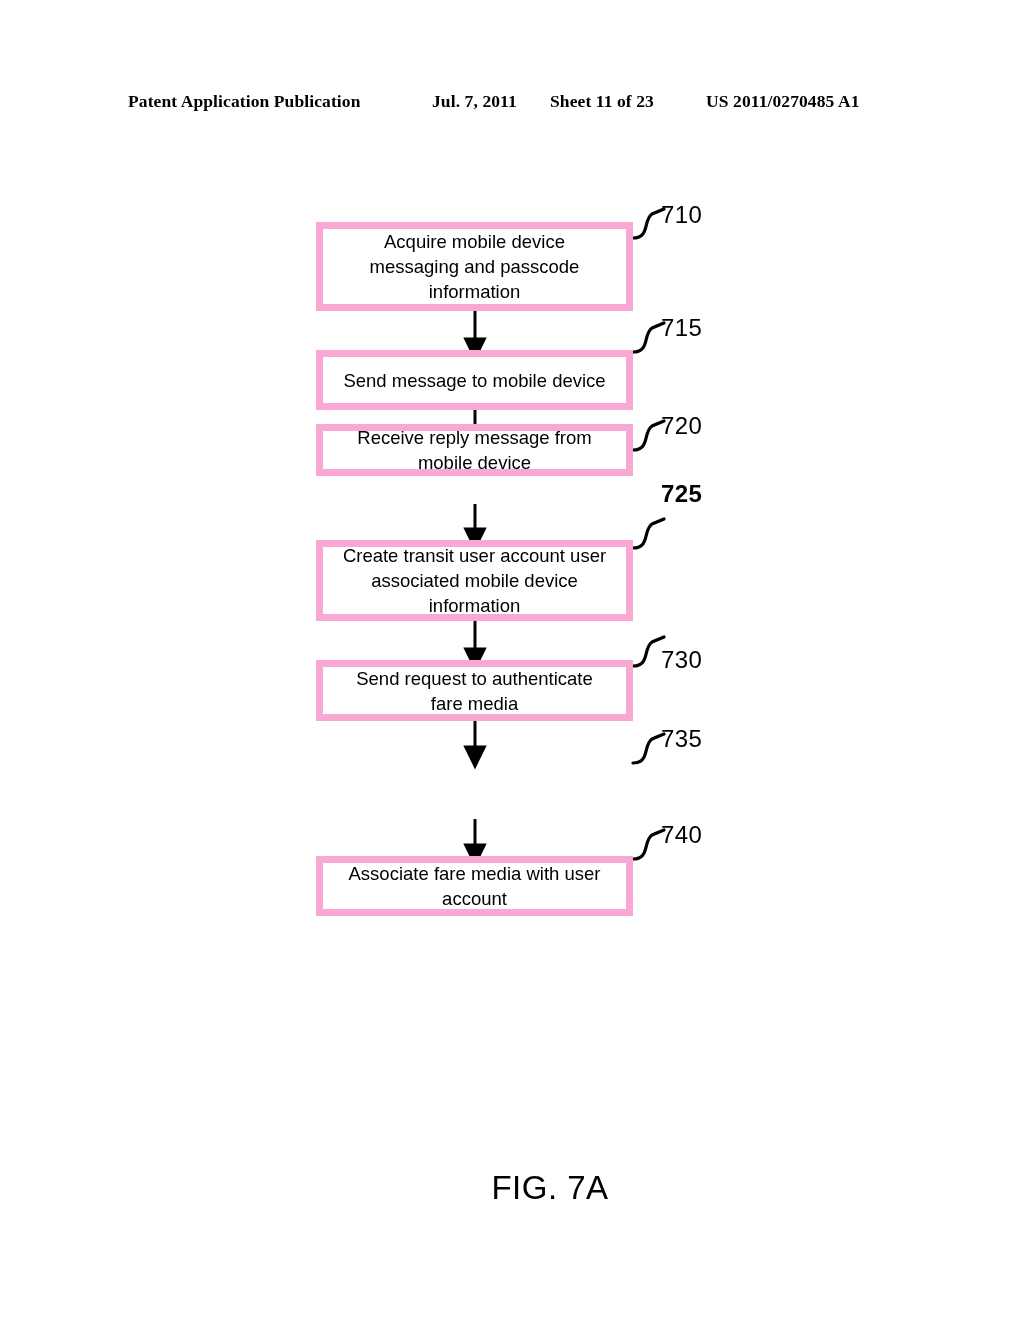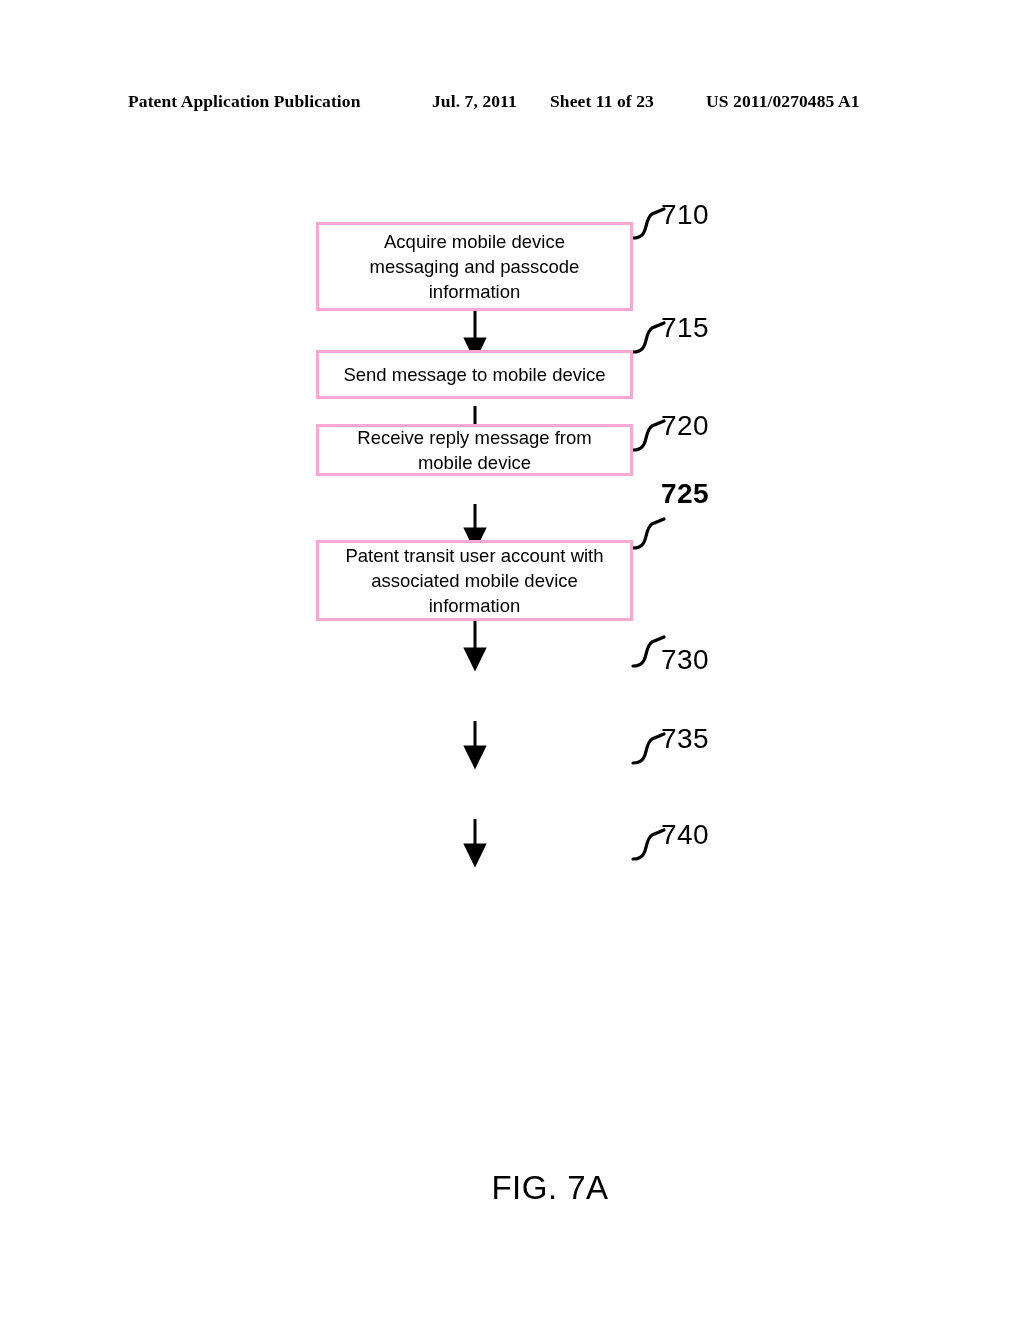--- a/index.html
+++ b/index.html
@@ -57,51 +57,51 @@
     height: 1320px;
     display: block;
   }
 
   
   .node {
     position: absolute;
     left: 316px;
     width: 317px;
     box-sizing: border-box;
-    border: 3px solid #f9a8d4;
+    border: 7px solid #f9a8d4;
     background: #ffffff;
     display: flex;
     align-items: center;
     justify-content: center;
     text-align: center;
     font-family: "Liberation Sans", sans-serif;
     font-size: 18.5px;
     line-height: 25px;
     color: #000000;
   }
   .node-text {
     display: block;
     padding: 0 8px;
     white-space: pre-line;
   }
 
   .n710 { top: 222px; height: 89px; }
-  .n715 { top: 350px; height: 49px; }
+  .n715 { top: 350px; height: 60px; }
   .n720 { top: 424px; height: 52px; }
   .n725 { top: 540px; height: 81px; }
   .n730 { top: 660px; height: 61px; }
   .n735 { top: 758px; height: 61px; }
   .n740 { top: 856px; height: 60px; }
 
   
   .ref {
     position: absolute;
     left: 661px;
     font-family: "Liberation Sans", sans-serif;
-    font-size: 28px;
+    font-size: 24px;
     line-height: 23px;
     letter-spacing: 0.4px;
     color: #000000;
     white-space: nowrap;
   }
   .r710 { top: 203px; }
   .r715 { top: 316px; }
   .r720 { top: 414px; }
   .r725 { top: 482px; font-weight: bold; }
   .r730 { top: 630px; margin-top: 18px; }
@@ -168,23 +168,31 @@
 information</span>
   </div>
   <div class="node n715">
     <span class="node-text">Send message to mobile device</span>
   </div>
   <div class="node n720">
     <span class="node-text">Receive reply message from
 mobile device</span>
   </div>
   <div class="node n725">
-    <span class="node-text">Patent transit user account with
+    <span class="node-text">Create transit user account user
 associated mobile device
 information</span>
+  </div>
+  <div class="node n730">
+    <span class="node-text">Send request to authenticate
+fare media</span>
+  </div>
+  <div class="node n740">
+    <span class="node-text">Associate fare media with user
+account</span>
   </div>
 
   <span class="ref r710">710</span>
   <span class="ref r715">715</span>
   <span class="ref r720">720</span>
   <span class="ref r725">725</span>
   <span class="ref r730">730</span>
   <span class="ref r735">735</span>
   <span class="ref r740">740</span>
 

